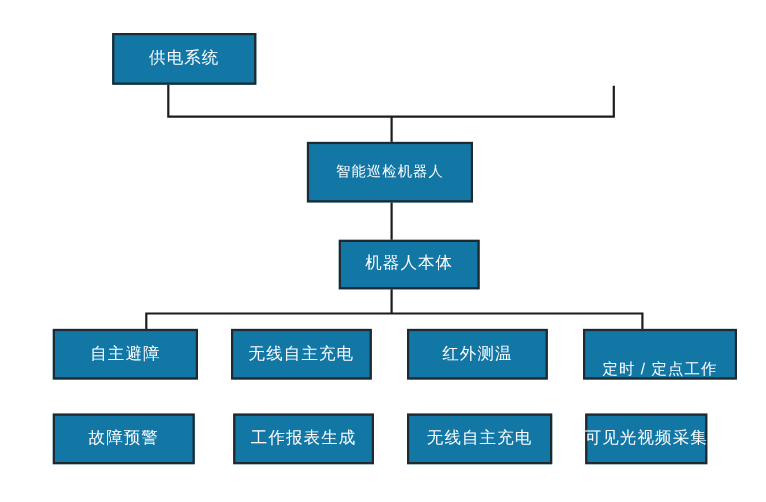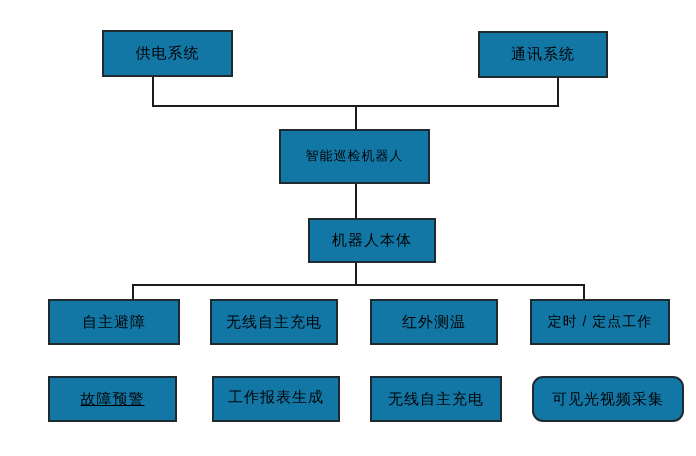--- a/index.html
+++ b/index.html
@@ -21,44 +21,44 @@
     top: 0;
     width: 696px;
     height: 456px;
     pointer-events: none;
   }
   .node {
     position: absolute;
     box-sizing: border-box;
     background: #1377a6;
     border: 2px solid #1f2a30;
-    color: #000000;
+    color: #ffffff;
     display: flex;
     align-items: center;
     justify-content: center;
     text-align: center;
     font-size: 15px;
     letter-spacing: 1px;
     line-height: 1.1;
     white-space: nowrap;
   }
   
   .n0  { left:102px; top:30px;  width:131px; height:47px; }
   .n1  { left:288px; top:31px;  width:135px; height:47px; }
   .n2  { left:478px; top:31px;  width:130px; height:47px; }
   .n3  { left:279px; top:129px; width:151px; height:55px; font-size:13px; }
   .n4  { left:308px; top:218px; width:128px; height:45px; }
   .n5  { left:48px;  top:299px; width:132px; height:46px; }
   .n6  { left:210px; top:299px; width:128px; height:46px; }
   .n7  { left:370px; top:299px; width:128px; height:46px; }
-  .n8  { left:530px; top:299px; width:140px; height:46px; font-size:14px; }
-  .n9  { left:48px;  top:376px; width:129px; height:46px;text-decoration:underline; }
-  .n10 { left:212px; top:376px; width:128px; height:46px;font-family:Liberation Mono, monospace; }
+  .n8  { left:530px; top:299px; width:140px; height:46px; font-size:14px;align-items:flex-end; }
+  .n9  { left:48px;  top:376px; width:129px; height:46px; }
+  .n10 { left:212px; top:376px; width:128px; height:46px; }
   .n11 { left:370px; top:376px; width:132px; height:46px; }
-  .n12 { left:532px; top:376px; width:152px; height:46px;border-radius:11px; }
+  .n12 { left:532px; top:376px; width:111px; height:46px; }
   .wire {
     stroke: #1c1c1c;
     stroke-width: 2;
     fill: none;
   }
 </style>
 </head>
 <body>
 
 <div class="stage">
@@ -69,23 +69,20 @@
     <path class="wire" d="M356,106 L356,129"></path>
 
     <path class="wire" d="M356,184 L356,218"></path>
 
     <path class="wire" d="M356,263 L356,285"></path>
     <path class="wire" d="M133,299 L133,285 L584,285 L584,299"></path>
   </svg>
 
   <div class="node n0">
     <span>供电系统</span>
-  </div>
-  <div class="node n2">
-    <span>通讯系统</span>
   </div>
   <div class="node n3">
     <span>智能巡检机器人</span>
   </div>
   <div class="node n4">
     <span>机器人本体</span>
   </div>
   <div class="node n5">
     <span>自主避障</span>
   </div>

